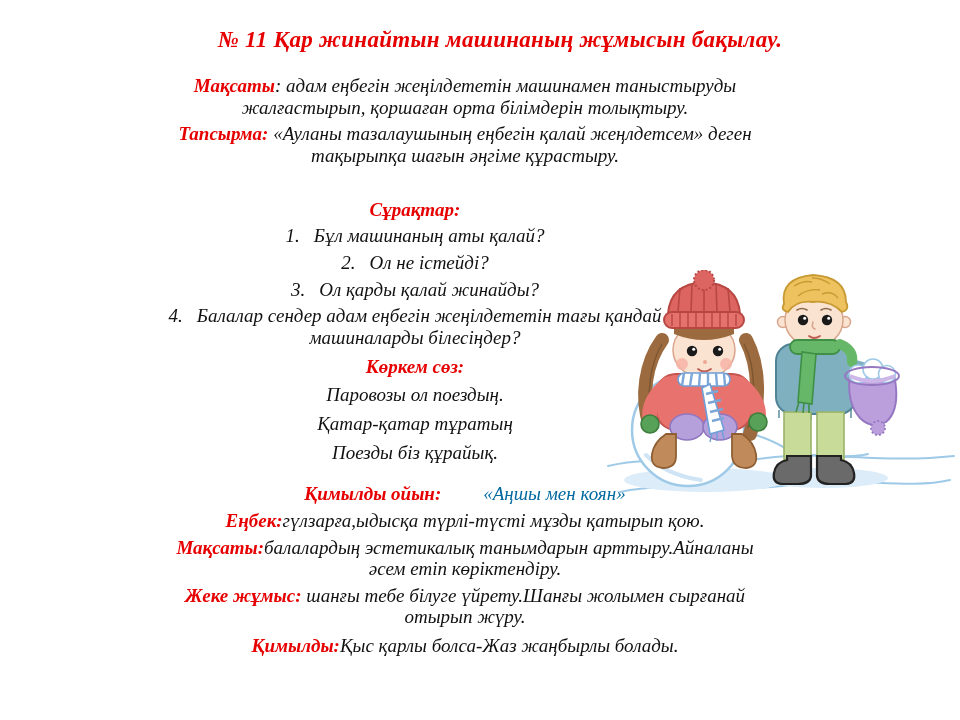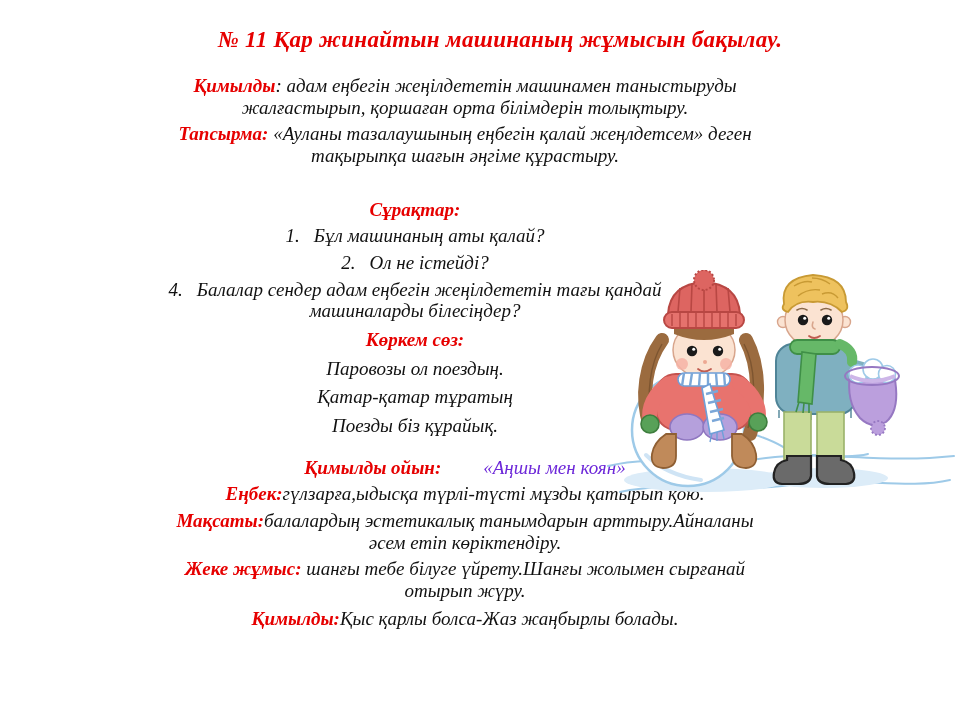--- a/index.html
+++ b/index.html
@@ -17,42 +17,43 @@
   .para{margin:0;white-space:pre-line;}
   .lbl{color:#e60000;font-weight:bold;}
   .sep{color:#111;}
   .heading{color:#e60000;font-weight:bold;margin:0;}
   .mid{width:760px;margin-left:15px;margin-top:32px;}
   .qnum{margin-right:14px;}
   .mt-xl{margin-top:22px;}
   .mt-l{margin-top:20px;}
   .mt-m{margin-top:7px;}
   .mt-s{margin-top:5px;}
-  .game-text{margin-left:42px;color:#6d28d9;font-weight:normal;}
+  .game-text{margin-left:42px;color:#0369a1;font-weight:normal;}
   .illustration{position:absolute;left:606px;top:270px;}
 </style>
 </head>
 <body>
 
 <div class="slide">
 
   <h1 class="title">№ 11 Қар жинайтын машинаның жұмысын бақылау.</h1>
 
   <div class="content">
 
-    <p class="para mt-xl"><span class="lbl">Қимылды</span><span class="sep">: </span><span>адам еңбегін жеңілдететін машинамен таныстыруды
+    <p class="para mt-xl"><span class="lbl">Мақсаты</span><span class="sep">: </span><span>адам еңбегін жеңілдететін машинамен таныстыруды
 жалғастырып, қоршаған орта білімдерін толықтыру.</span></p>
 
     <p class="para mt-s"><span class="lbl">Тапсырма: </span><span>«Ауланы тазалаушының еңбегін қалай жеңлдетсем» деген
 тақырыпқа шағын әңгіме құрастыру.</span></p>
 
     <div class="mid">
       <p class="heading mt-s">Сұрақтар:</p>
       <p class="para mt-s"><span class="qnum">1.</span><span>Бұл машинаның аты қалай?</span></p>
       <p class="para mt-s"><span class="qnum">2.</span><span>Ол не істейді?</span></p>
+      <p class="para mt-s"><span class="qnum">3.</span><span>Ол қарды қалай жинайды?</span></p>
       <p class="para mt-s"><span class="qnum">4.</span><span>Балалар сендер адам еңбегін жеңілдететін тағы қандай
 машиналарды білесіңдер?</span></p>
 
       <p class="heading mt-m">Көркем сөз:</p>
       <p class="para mt-m">Паровозы ол поездың.</p>
       <p class="para mt-m">Қатар-қатар тұратың</p>
       <p class="para mt-m">Поезды біз құрайық.</p>
     </div>
 
     <p class="para mt-l"><span class="lbl">Қимылды ойын:</span><span class="game-text">«Аңшы мен коян»</span></p>

